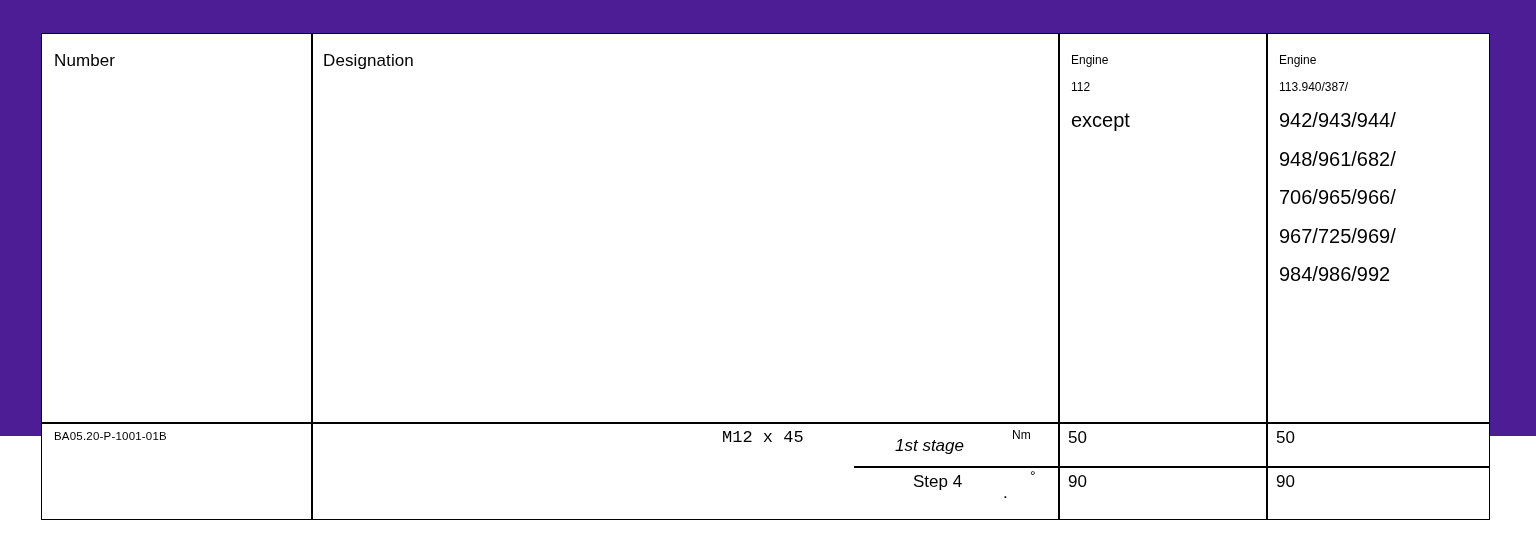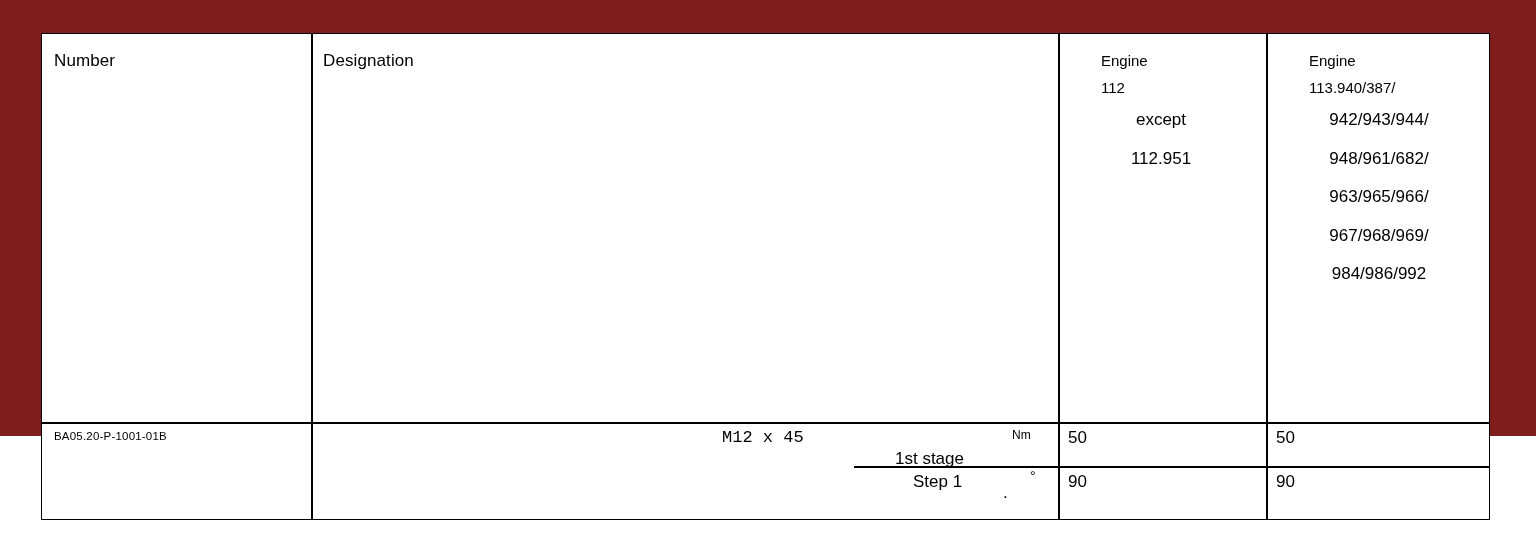--- a/index.html
+++ b/index.html
@@ -11,21 +11,21 @@
     overflow: hidden;
   }
   body {
     font-family: "Liberation Sans", sans-serif;
     color: #000000;
   }
   .page {
     position: relative;
     width: 1536px;
     height: 436px;
-    background: #7f1d1d;
+    background: #4c1d95;
   }
 
   
   .spec-table {
     position: absolute;
     left: 41px;
     top: 33px;
     width: 1449px;
     height: 487px;
     border: 1.6px solid #000;
@@ -75,28 +75,26 @@
     line-height: 27px;
     white-space: pre-line;
     letter-spacing: 0.1px;
   }
 
   
   .hdr-number     { left: 12px;   top: 13px;  width: 240px; }
   .hdr-designation{ left: 14px;   top: 13px;  width: 600px; }
 
   .eng-head {
-    font-size: 15px;
+    font-size: 12px;
     line-height: 27px;
-    margin-left: 30px;
   }
   .eng-line {
-    font-size: 17px;
+    font-size: 20px;
     line-height: 38.5px;
-    text-align: center;
   }
 
   
   .body-partno {
     left: 12px;
     top: 396px;
     font-size: 11.5px;
     letter-spacing: 0.2px;
   }
   .body-designation {
@@ -105,22 +103,23 @@
     font-size: 17px;
   }
   .body-thread {
     left: 680px;
     top: 394px;
     font-size: 17px;
     font-family: Liberation Mono, monospace;
   }
   .body-stage1 {
     left: 853px;
-    top: 415px;
-    font-size: 17px;
+    top: 402px;
+    font-size: 17px;
+    font-style: italic;
   }
   .body-unit1 {
     left: 970px;
     top: 394px;
     font-size: 12px;
   }
   .body-stage2 {
     left: 871px;
     top: 438px;
     font-size: 17px;
@@ -161,42 +160,41 @@
     </div>
 
     <div class="cell hdr-designation" style="left:281px;top:13px;">
       <span class="hdr-text">Designation</span>
     </div>
 
     <div class="cell" style="left:1029px;top:13px;width:180px;">
       <div class="eng-head">Engine</div>
       <div class="eng-head">112</div>
       <div class="eng-line">except</div>
-      <div class="eng-line">112.951</div>
     </div>
 
     <div class="cell" style="left:1237px;top:13px;width:200px;">
       <div class="eng-head">Engine</div>
       <div class="eng-head">113.940/387/</div>
       <div class="eng-line">942/943/944/</div>
       <div class="eng-line">948/961/682/</div>
-      <div class="eng-line">963/965/966/</div>
-      <div class="eng-line">967/968/969/</div>
+      <div class="eng-line">706/965/966/</div>
+      <div class="eng-line">967/725/969/</div>
       <div class="eng-line">984/986/992</div>
     </div>
 
     <div class="cell body-partno">BA05.20-P-1001-01B</div>
 
 
     <div class="cell body-thread">M12 x 45</div>
 
     <div class="cell body-stage1">1st stage</div>
     <div class="cell body-unit1">Nm</div>
 
-    <div class="cell body-stage2">Step 1</div>
+    <div class="cell body-stage2">Step 4</div>
     <div class="cell body-dot2">.</div>
     <div class="cell body-unit2">°</div>
 
     <div class="cell val-c3-r1">50</div>
     <div class="cell val-c4-r1">50</div>
 
     <div class="cell val-c3-r2">90</div>
     <div class="cell val-c4-r2">90</div>
 
   </div>

